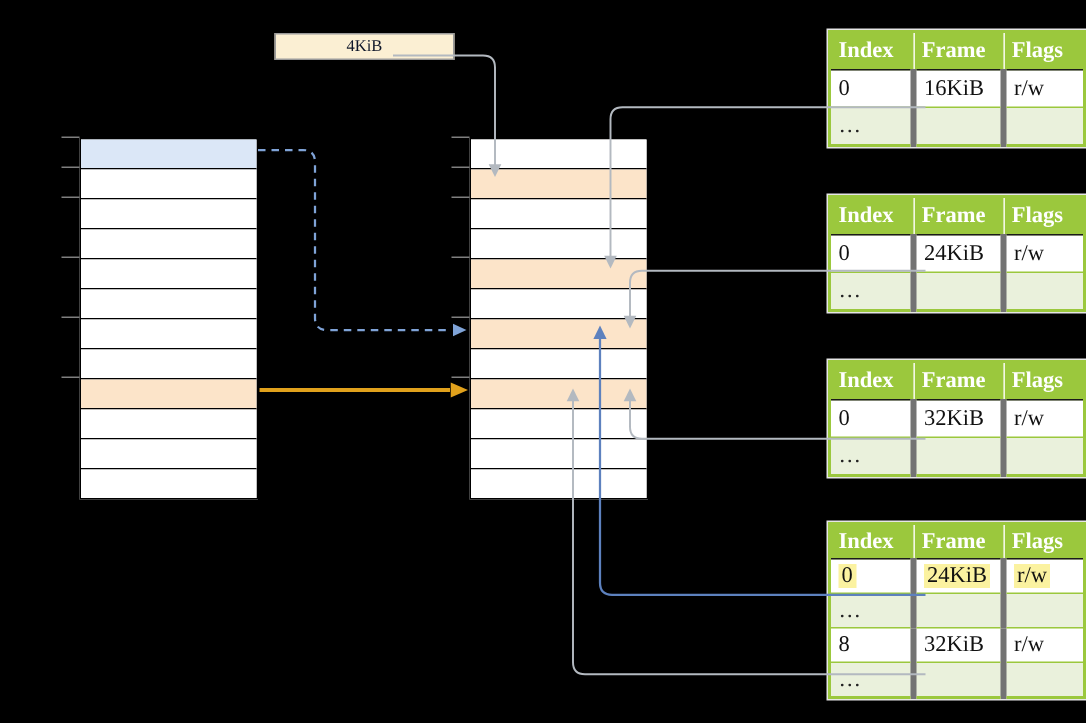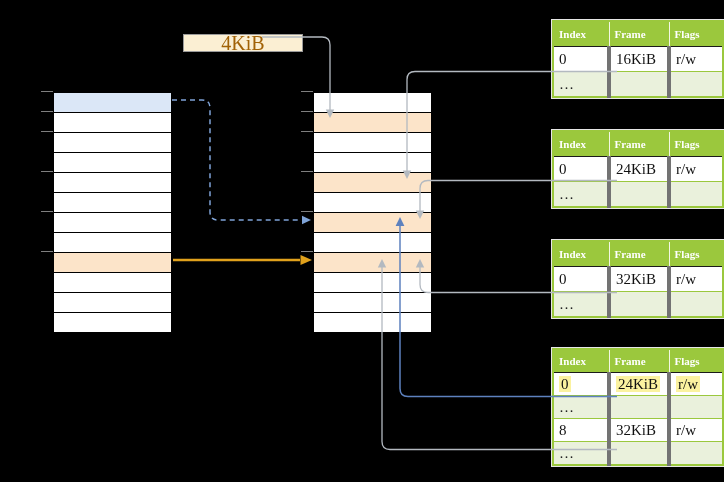--- a/index.html
+++ b/index.html
@@ -4,42 +4,42 @@
 <style>
   html,body{margin:0;padding:0;background:#000;}
   #canvas{
     position:relative;width:724px;height:482px;background:#000;overflow:hidden;
     font-family:"Liberation Serif","DejaVu Serif",serif;
   }
   
   .size-label{
     position:absolute;left:183px;top:22px;width:118px;height:16px;
     background:var(--label-cream);border:1px solid #9a9a9a;
-    text-align:center;font-size:20px;line-height:16px;color:#a16207;z-index:2;margin-top:12px;
+    text-align:center;font-size:11px;line-height:16px;color:#0f172a;z-index:2;
   }
   
   .mem-col{
     position:absolute;top:92px;width:117px;border:1px solid #000;background:#fff;z-index:1;
   }
   #left-col{left:53px;}
   #mid-col{left:313px;}
   .mem-row{height:19px;border-bottom:1px solid #000;background:#fff;}
   .mem-row:last-child{border-bottom:none;}
   .mem-row.blue{background:var(--row-blue);}
   .mem-row.orange{background:var(--row-orange);}
   .tick{position:absolute;width:12px;height:1px;background:#7f7f7f;z-index:1;}
   
   .ftable{
     position:absolute;left:552px;z-index:2;
     border-collapse:collapse;background:#fff;
     border:2px solid var(--header-green);
     box-shadow:0 0 0 1px rgba(255,255,255,0.9);
   }
   .ftable th{
-    background:var(--header-green);color:#fff;font-weight:bold;font-size:11px;
+    background:var(--header-green);color:#fff;font-weight:bold;font-size:15px;
     text-align:left;padding:2px 5px;height:20px;border-left:1px solid #f2f7e2;
     border-bottom:1px solid #1a1a1a;
   }
   .ftable th:first-child{border-left:none;}
   .ftable td{
     font-size:15px;color:#111;padding:2px 5px;height:20px;
     border-left:4px solid #737373;border-top:1px solid var(--header-green);
   }
   .ftable td:first-child{border-left:none;}
   .ftable tr.data-row td{background:#fff;}

